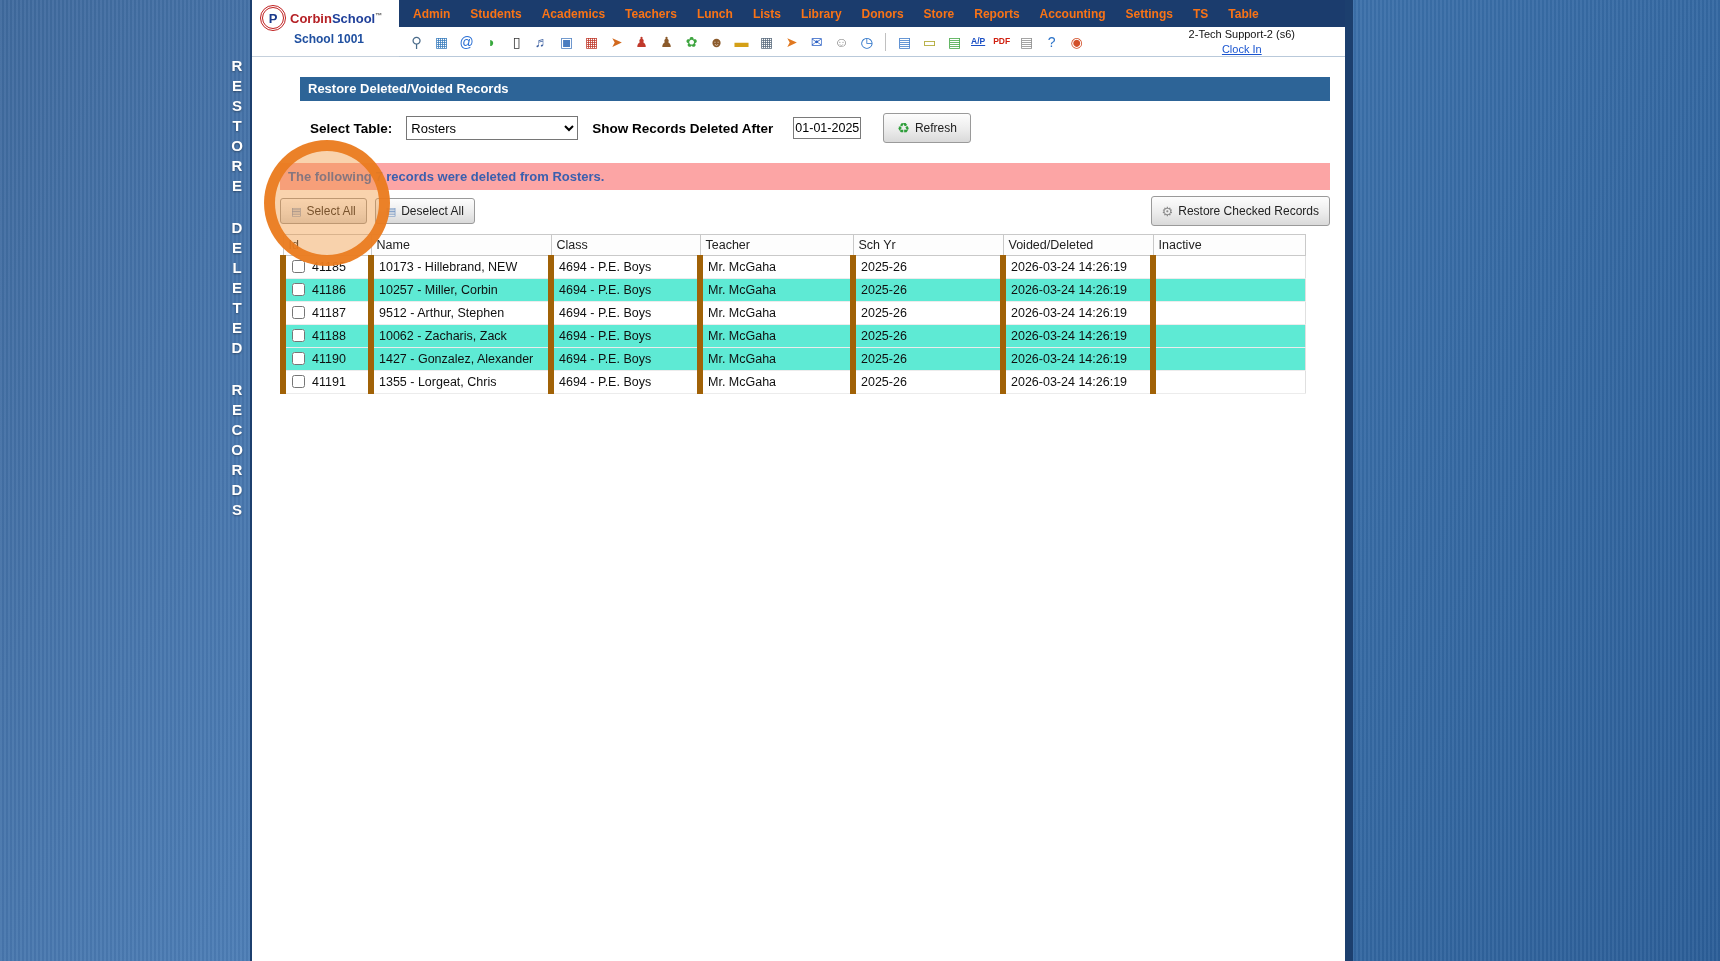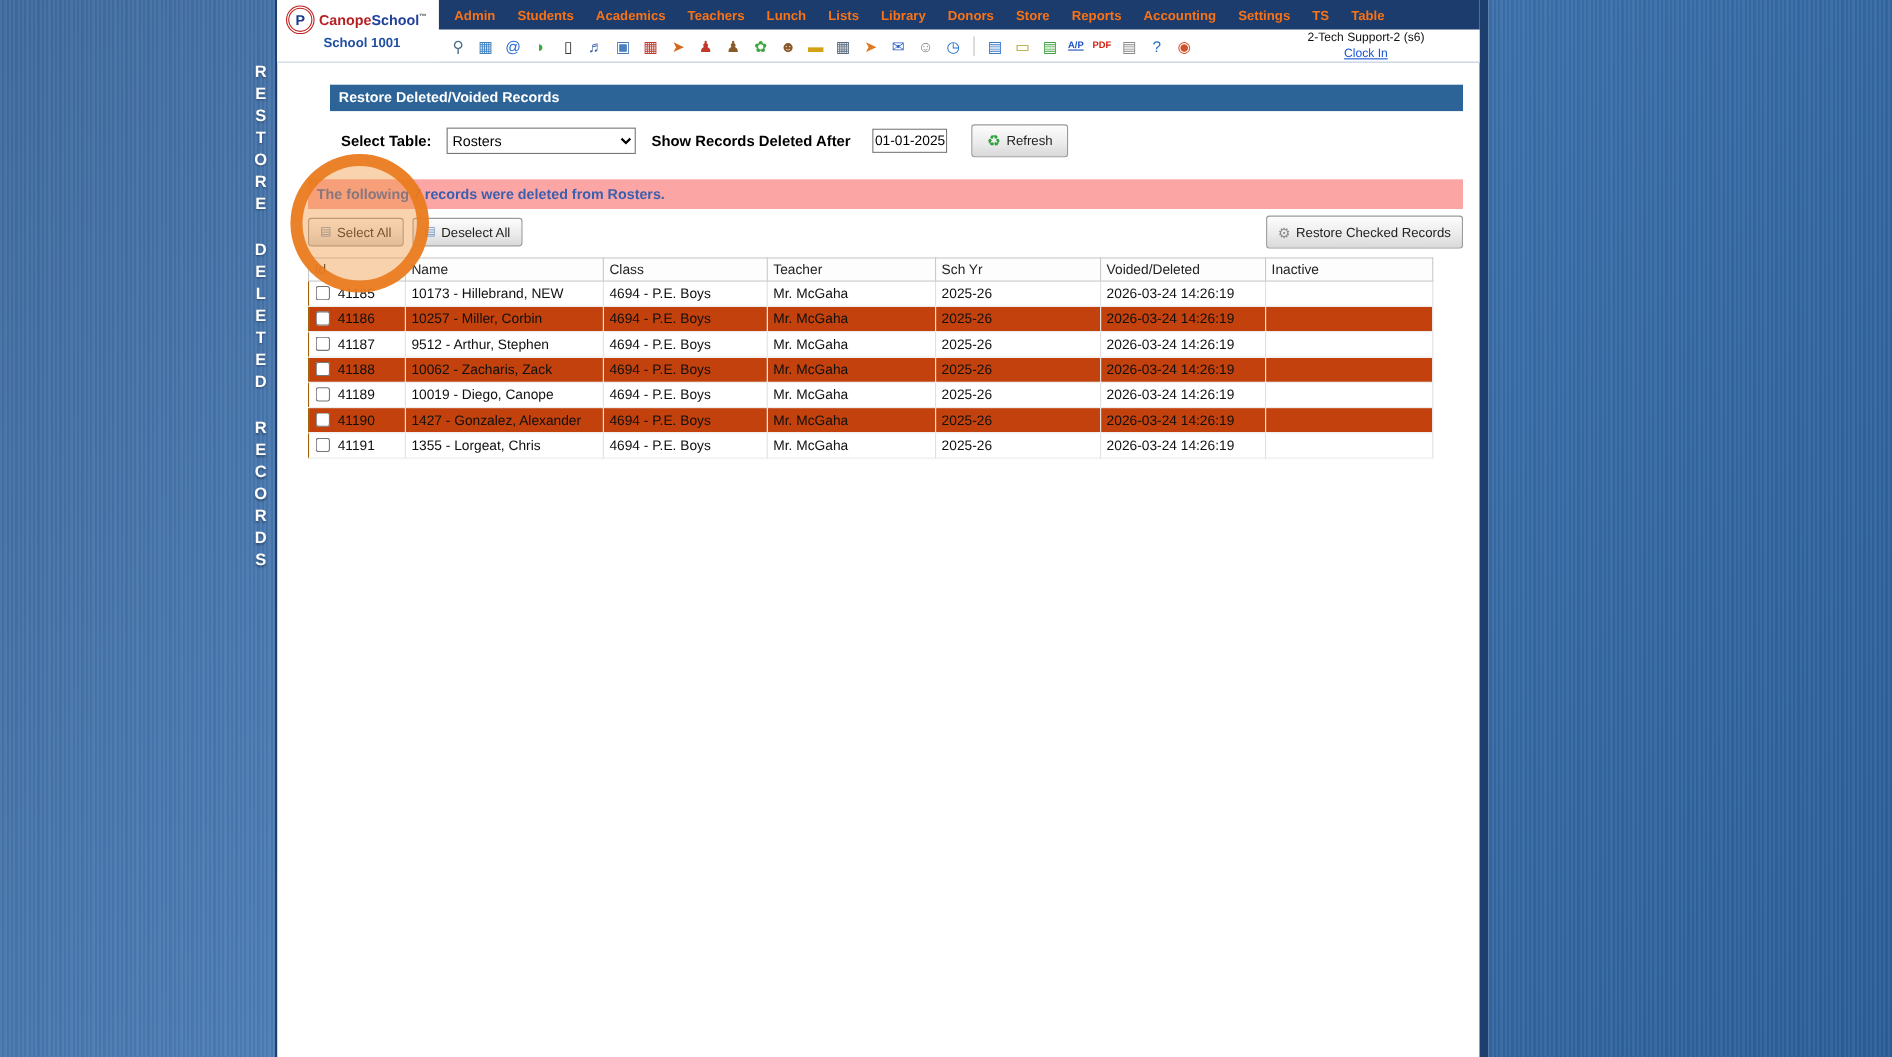--- a/index.html
+++ b/index.html
@@ -61,23 +61,23 @@
   .refresh-btn{ margin-left:22px; padding:7px 13px; }
   .ref-ico{ color:#2e9e3a; font-size:14px; line-height:1;}
   .info-band{ margin-top:16px; background:#fca5a5; height:27px; line-height:27px; color:#3a5fae; font-weight:bold; font-size:13px; padding-left:8px; }
   .actions-row{ display:flex; align-items:center; gap:8px; padding:6px 0 8px; }
   .mini-ico{ color:#6b8fc0; font-size:11px; line-height:1; }
   .restore-btn{ margin-left:auto; padding:7px 10px; }
   .gear-ico{ color:#8a8a8a; font-size:13px; line-height:1;}
 
   table.records{ table-layout:fixed; width:1022px; border-collapse:collapse; border:1px solid #c9c9c9; font-size:12.5px; }
   table.records th{ border:1px solid #c9c9c9; background:#fdfdfd; font-weight:normal; text-align:left; padding:2px 5px; height:21px; color:#222;}
-  table.records td{ border-left:1px solid #a16207; border-right:1px solid #e0e0e0; border-bottom:1px solid #ececec;
+  table.records td{ border-left:6px solid #a16207; border-right:1px solid #e0e0e0; border-bottom:1px solid #ececec;
                     padding:2px 5px; height:23px; color:#101010; overflow:hidden; white-space:nowrap;}
-  table.records tr.alt{ background:#c2410c; }
+  table.records tr.alt{ background:#5eead4; }
   td.c-id input{ width:13px; height:13px; margin:0 2px 0 1px; vertical-align:-2px; cursor:pointer;}
   td.c-id span{ margin-left:5px; }
 
   
   .halo{ position:absolute; left:264px; top:140px; width:126px; height:126px; border-radius:50%;
          border:11px solid rgba(233,122,28,0.92); background:rgba(240,150,60,0.42);
          z-index:6; pointer-events:none; }
 </style>
 </head>
 <body>
@@ -110,21 +110,21 @@
       <span>D</span>
       <span>S</span>
     </div>
   </div>
 
 <div class="app">
   <div class="header">
     <div class="logo-box">
       <div class="logo-row">
         <span class="logo-circle">P</span>
-        <span class="wm"><span class="wm-praxi">Canope</span><span class="wm-school">School</span><span class="tm">™</span></span>
+        <span class="wm"><span class="wm-praxi">Corbin</span><span class="wm-school">School</span><span class="tm">™</span></span>
       </div>
       <div class="school-label">School 1001</div>
     </div>
     <div class="header-right">
       <nav class="navbar">
           <div class="nav-item">Admin</div>
           <div class="nav-item">Students</div>
           <div class="nav-item">Academics</div>
           <div class="nav-item">Teachers</div>
           <div class="nav-item">Lunch</div>
@@ -260,29 +260,20 @@
           </tr>
           <tr class="alt">
             <td class="c-id"><input type="checkbox" style=""><span>41188</span></td>
             <td>10062 - Zacharis, Zack</td>
             <td>4694 - P.E. Boys</td>
             <td>Mr. McGaha</td>
             <td>2025-26</td>
             <td>2026-03-24 14:26:19</td>
             <td></td>
           </tr>
-          <tr>
-            <td class="c-id"><input type="checkbox" style=""><span>41189</span></td>
-            <td>10019 - Diego, Canope</td>
-            <td>4694 - P.E. Boys</td>
-            <td>Mr. McGaha</td>
-            <td>2025-26</td>
-            <td>2026-03-24 14:26:19</td>
-            <td></td>
-          </tr>
           <tr class="alt">
             <td class="c-id"><input type="checkbox" style=""><span>41190</span></td>
             <td>1427 - Gonzalez, Alexander</td>
             <td>4694 - P.E. Boys</td>
             <td>Mr. McGaha</td>
             <td>2025-26</td>
             <td>2026-03-24 14:26:19</td>
             <td></td>
           </tr>
           <tr>

